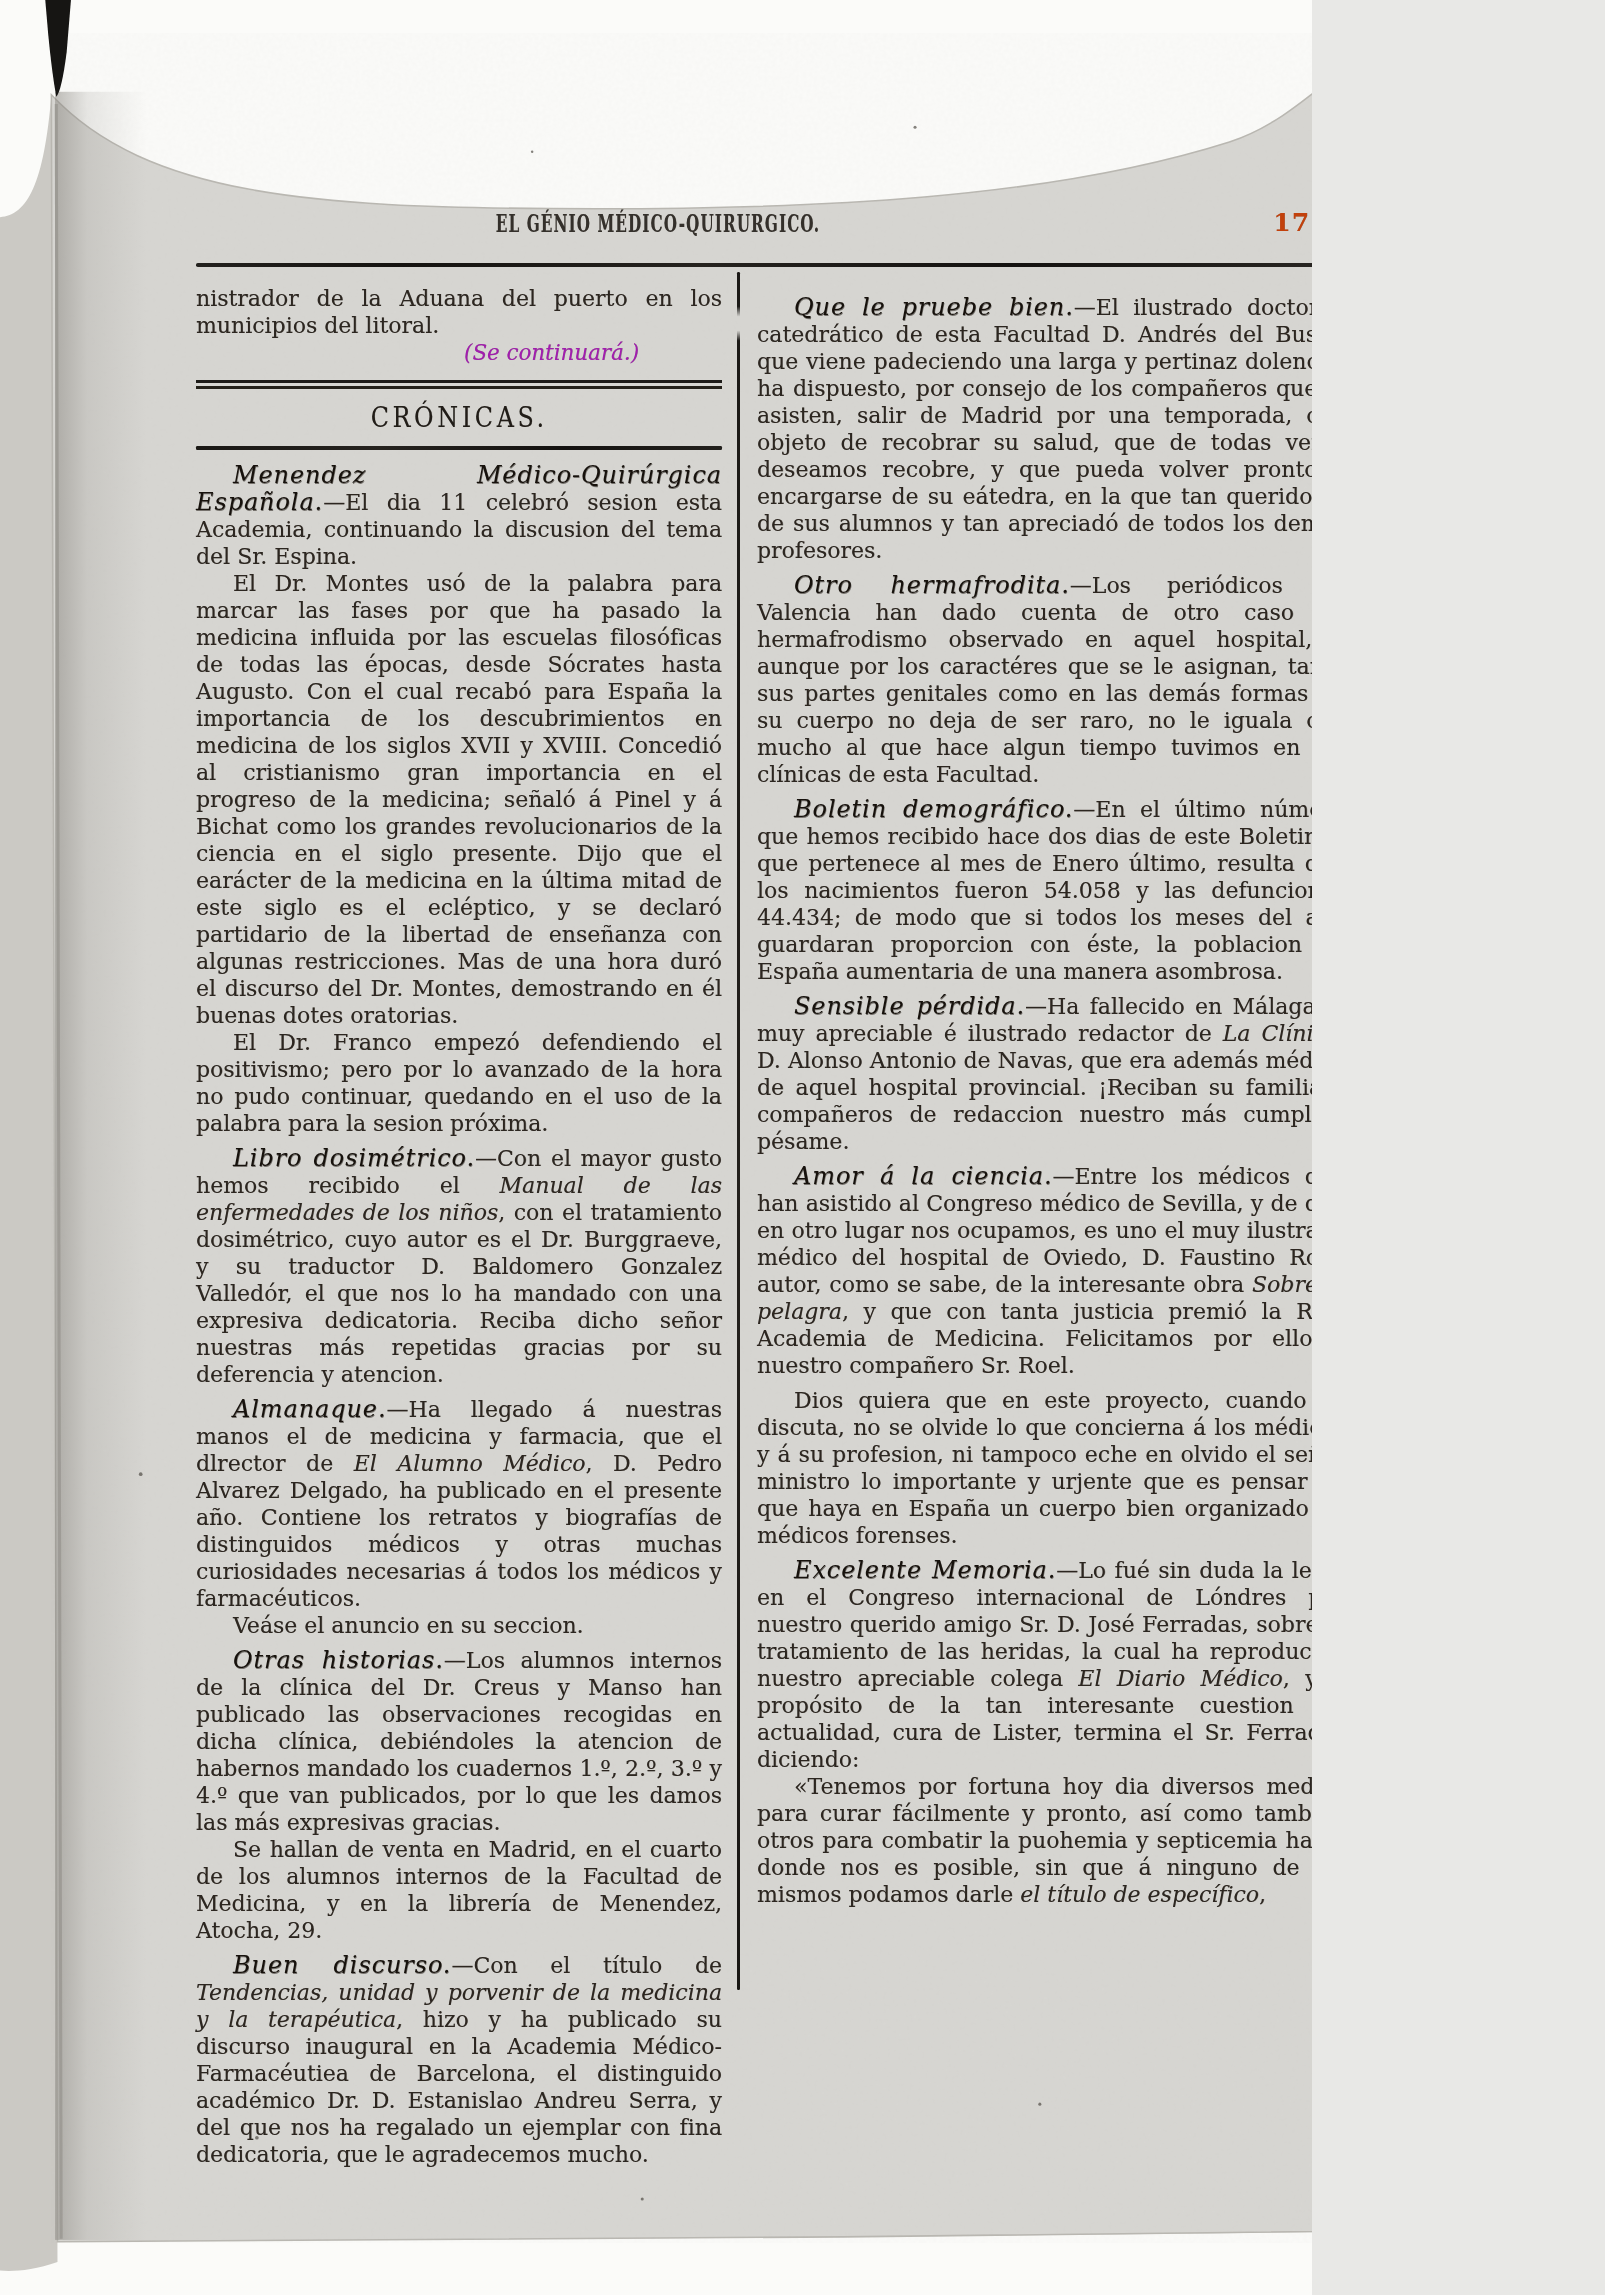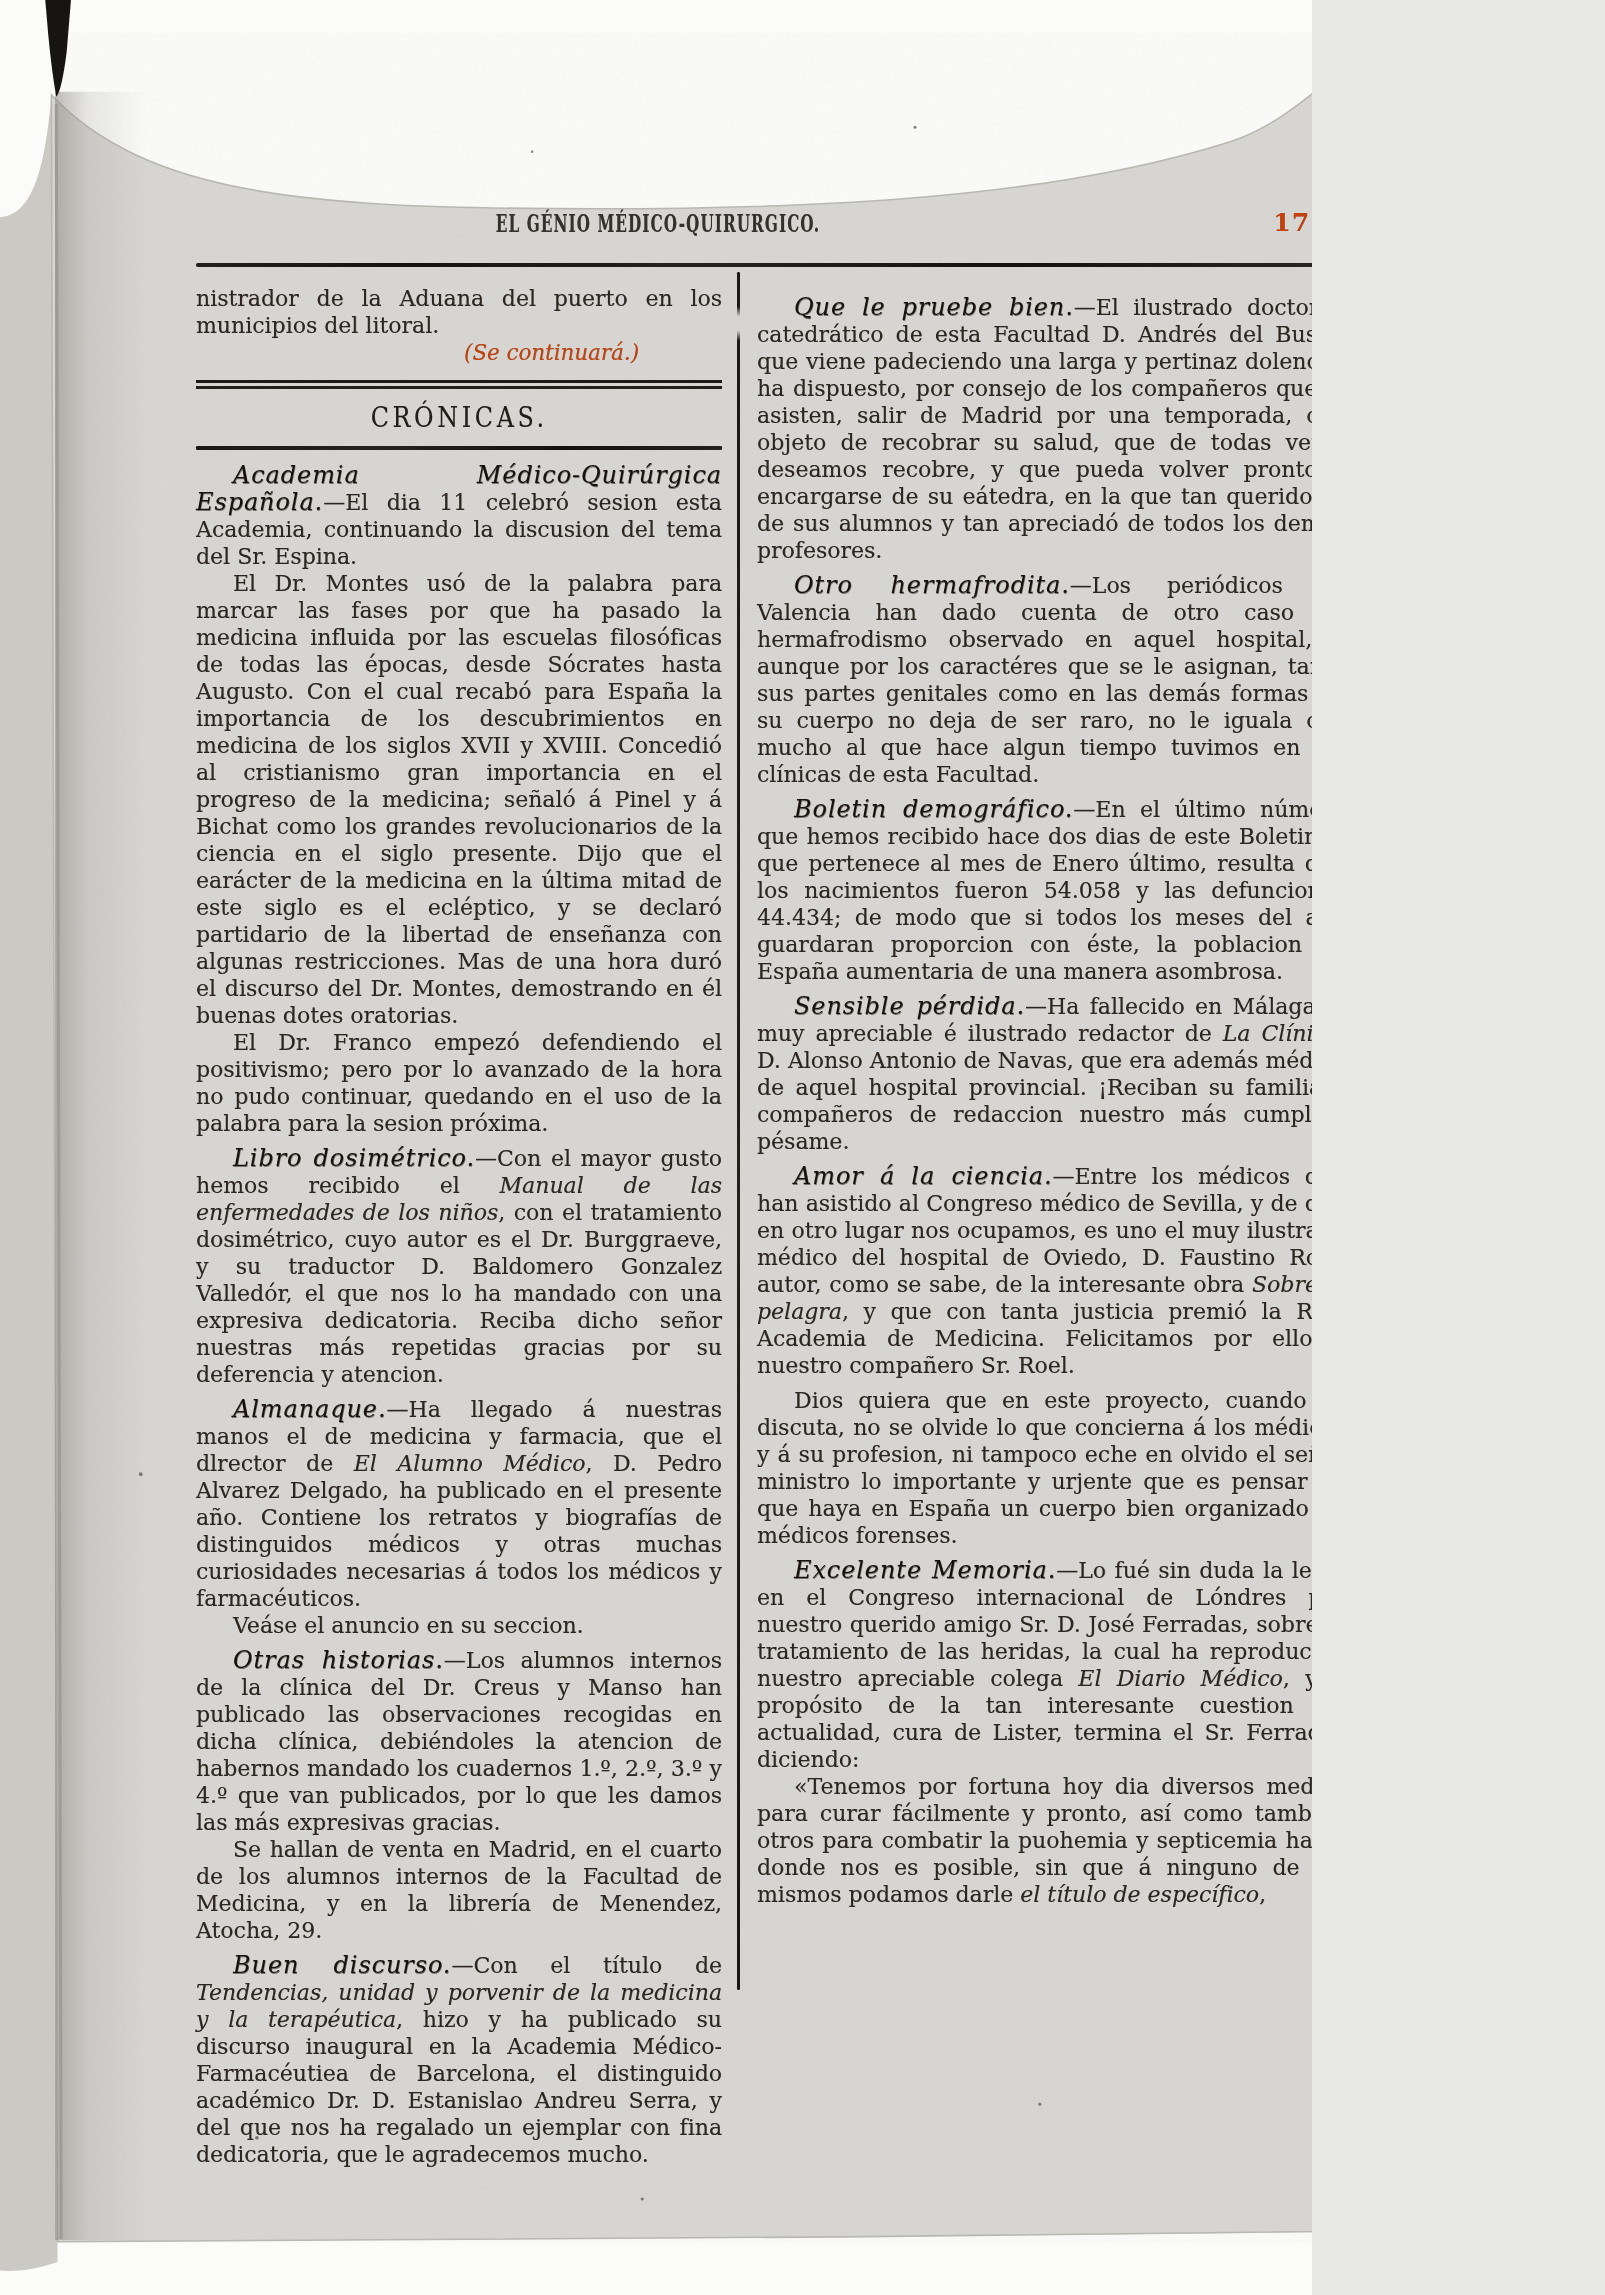--- a/index.html
+++ b/index.html
@@ -34,21 +34,21 @@
   .col-left{width:526px;}
   .col-right{width:589px;padding-top:8.6px;}
   .col-divider{
     position:absolute;left:541px;top:-13.5px;height:1718px;width:3.1px;
     background:linear-gradient(180deg,#1b1916 0%,#1b1916 2%,rgba(27,25,22,0) 2.6%,rgba(27,25,22,0) 3.4%,#1b1916 4%,#23201c 60%,#181613 100%);
     border-radius:1.2px;
   }
   
   .body{margin:0;font-size:22px;line-height:27px;text-align:justify;color:#2c2620;}
   .ind{text-indent:37px;}
-  .note{margin:1.2px 0 0;font-size:21.4px;line-height:26px;font-style:italic;text-align:right;padding-right:83px;color:#c2410c;}
+  .note{margin:1.2px 0 0;font-size:21.4px;line-height:26px;font-style:italic;text-align:right;padding-right:83px;color:#a21caf;}
   .double-rule{
     margin-top:13.5px;height:9.2px;width:100%;
     border-top:3.7px solid #1d1b18;border-bottom:3.1px solid #232019;
     box-sizing:border-box;
   }
   .cronicas{
     margin:8.6px 0 0;text-align:center;font-weight:normal;
     font-size:28px;line-height:39px;color:#211d18;
   }
   .cronicas .squeeze{display:inline-block;transform:scaleX(.85);transform-origin:center;letter-spacing:4.3px;}
@@ -146,21 +146,21 @@
 
         <div class="double-rule"></div>
 
         <h2 class="cronicas">
           <span class="squeeze">CRÓNICAS.</span>
         </h2>
 
         <div class="single-rule"></div>
 
         <article class="art first-after-head">
-          <p class="body ind"><span class="lead">Academia Médico-Quirúrgica Española.</span><span>—El dia 11 celebró sesion esta Academia, continuando la discusion del tema del Sr. Espina.</span></p>
+          <p class="body ind"><span class="lead">Menendez Médico-Quirúrgica Española.</span><span>—El dia 11 celebró sesion esta Academia, continuando la discusion del tema del Sr. Espina.</span></p>
           <p class="body ind">El Dr. Montes usó de la palabra para marcar las fases por que ha pasado la medicina influida por las escuelas filosóficas de todas las épocas, desde Sócrates hasta Augusto. Con el cual recabó para España la importancia de los descubrimientos en medicina de los siglos XVII y XVIII. Concedió al cristianismo gran importancia en el progreso de la medicina; señaló á Pinel y á Bichat como los grandes revolucionarios de la ciencia en el siglo presente. Dijo que el earácter de la medicina en la última mitad de este siglo es el ecléptico, y se declaró partidario de la libertad de enseñanza con algunas restricciones. Mas de una hora duró el discurso del Dr. Montes, demostrando en él buenas dotes oratorias.</p>
           <p class="body ind">El Dr. Franco empezó defendiendo el positivismo; pero por lo avanzado de la hora no pudo continuar, quedando en el uso de la palabra para la sesion próxima.</p>
         </article>
 
         <article class="art">
           <p class="body ind"><span class="lead">Libro dosimétrico.</span><span>—Con el mayor gusto hemos recibido el <i>Manual de las enfermedades de los niños</i>, con el tratamiento dosimétrico, cuyo autor es el Dr. Burggraeve, y su traductor D. Baldomero Gonzalez Valledór, el que nos lo ha mandado con una expresiva dedicatoria. Reciba dicho señor nuestras más repetidas gracias por su deferencia y atencion.</span></p>
         </article>
 
         <article class="art">
           <p class="body ind"><span class="lead">Almanaque.</span><span>—Ha llegado á nuestras manos el de medicina y farmacia, que el dlrector de <i>El Alumno Médico</i>, D. Pedro Alvarez Delgado, ha publicado en el presente año. Contiene los retratos y biografías de distinguidos médicos y otras muchas curiosidades necesarias á todos los médicos y farmacéuticos.</span></p>

